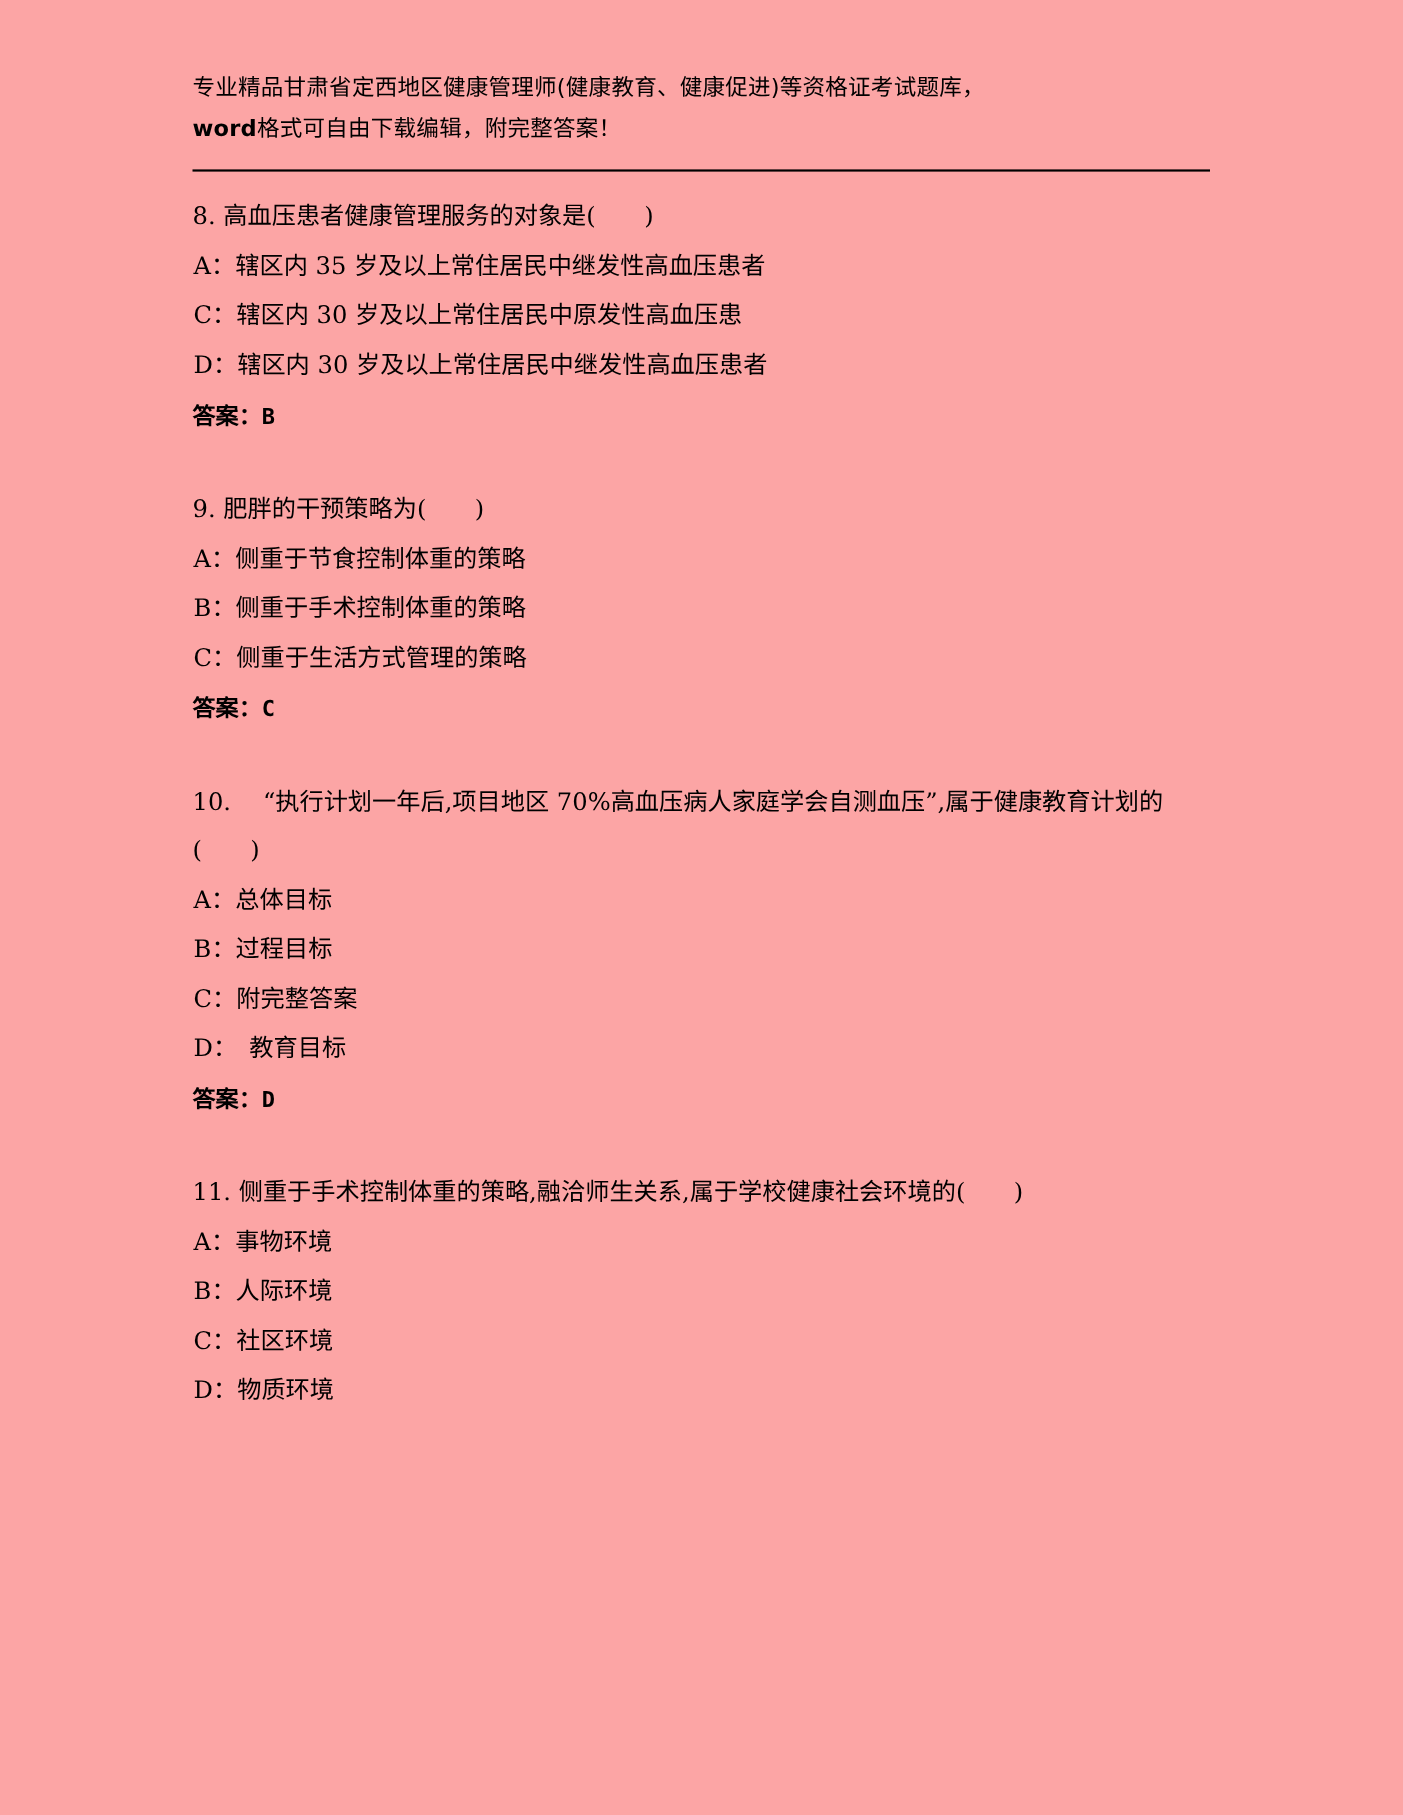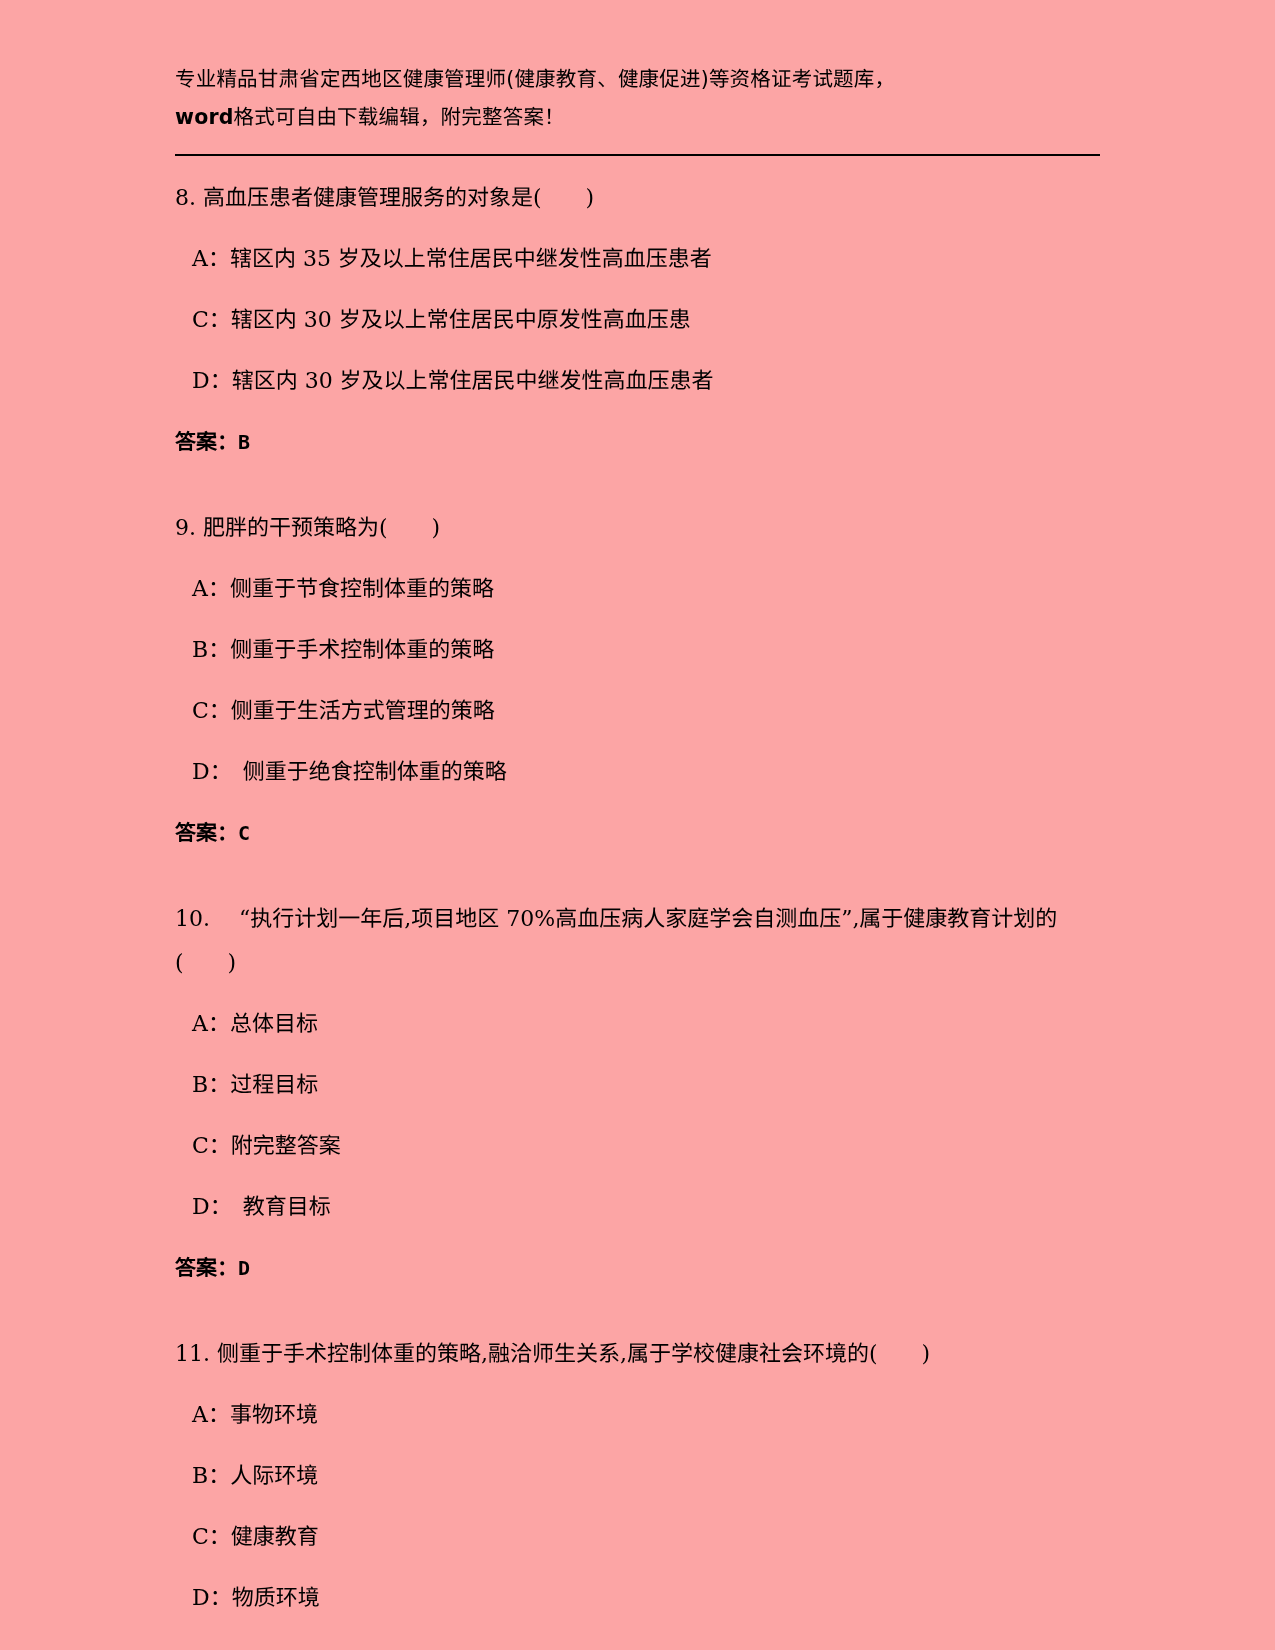--- a/index.html
+++ b/index.html
@@ -49,21 +49,21 @@
     font-family: "DejaVu Serif", "Liberation Serif", serif;
     margin: 0;
     text-indent: 0;
   }
   .qtext .num {
     font-family: "DejaVu Serif", "Liberation Serif", serif;
   }
   .opt {
     font-size: 22px;
     line-height: 44px;
-    margin: 17px;
+    margin: 1px;
     font-family: "DejaVu Serif", "Liberation Serif", serif;
   }
   .opt .lbl {
     font-family: "DejaVu Serif", "Liberation Serif", serif;
   }
   .ans {
     font-size: 21px;
     line-height: 44px;
     margin: 0;
     font-family: "DejaVu Sans", "Liberation Sans", sans-serif;
@@ -118,23 +118,20 @@
       </p>
       <p class="opt">
         <span class="lbl">A：</span><span>侧重于节食控制体重的策略</span>
       </p>
       <p class="opt">
         <span class="lbl">B：</span><span>侧重于手术控制体重的策略</span>
       </p>
       <p class="opt">
         <span class="lbl">C：</span><span>侧重于生活方式管理的策略</span>
       </p>
-      <p class="opt">
-        <span class="lbl">D：</span><span>　侧重于绝食控制体重的策略</span>
-      </p>
       <p class="ans">
         <span>答案：</span><span class="ansval">C</span>
       </p>
     </div>
 
     <div class="qblock">
       <p class="qtext indent-hang">
         <span class="num">10.</span>
         <span>　“执行计划一年后,项目地区 70%高血压病人家庭学会自测血压”,属于健康教育计划的(　　)</span>
       </p>
@@ -160,21 +157,21 @@
         <span class="num">11.</span>
         <span>侧重于手术控制体重的策略,融洽师生关系,属于学校健康社会环境的(　　)</span>
       </p>
       <p class="opt">
         <span class="lbl">A：</span><span>事物环境</span>
       </p>
       <p class="opt">
         <span class="lbl">B：</span><span>人际环境</span>
       </p>
       <p class="opt">
-        <span class="lbl">C：</span><span>健康教育</span>
+        <span class="lbl">C：</span><span>社区环境</span>
       </p>
       <p class="opt">
         <span class="lbl">D：</span><span>物质环境</span>
       </p>
     </div>
 
   </div>
 </div>
 
 </body></html>

